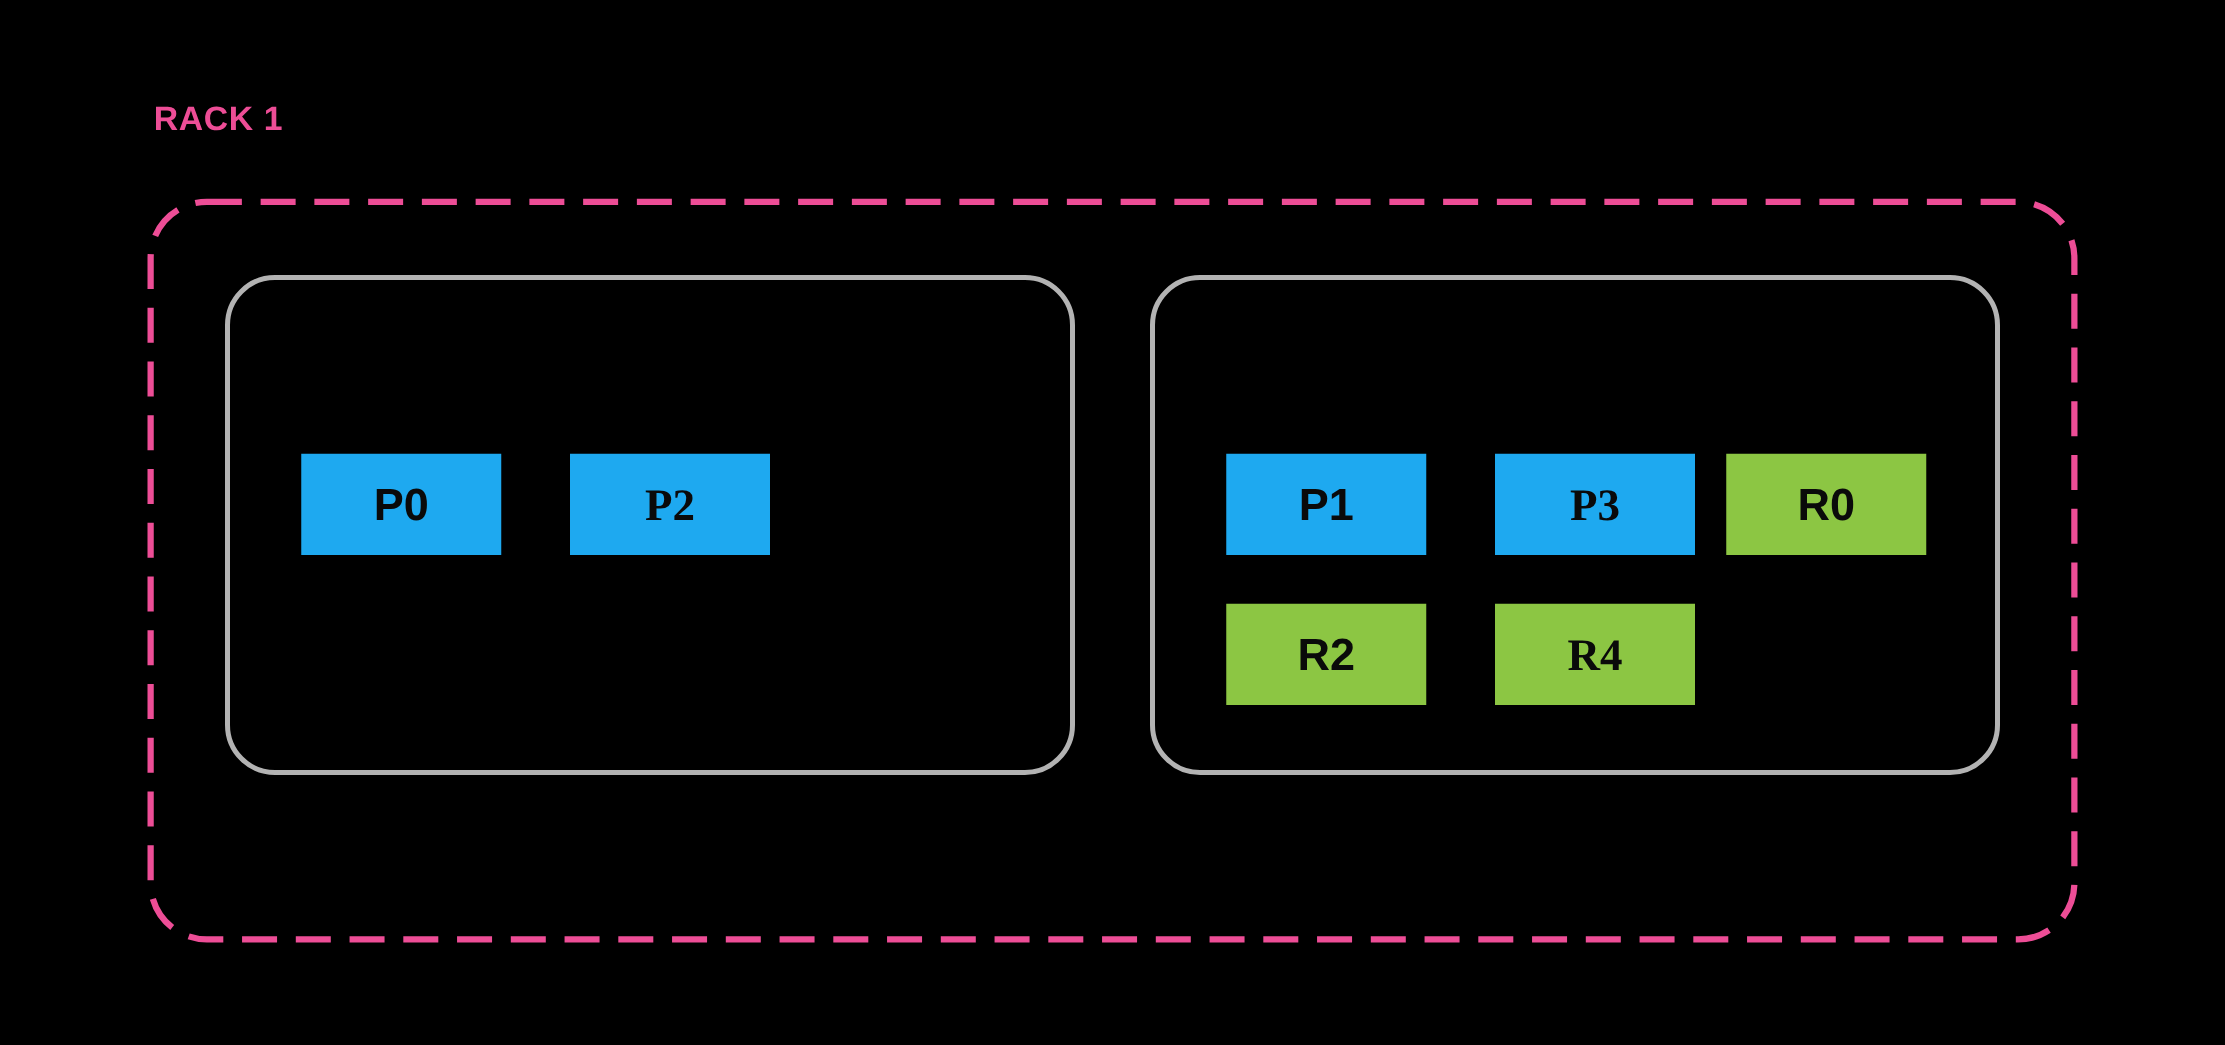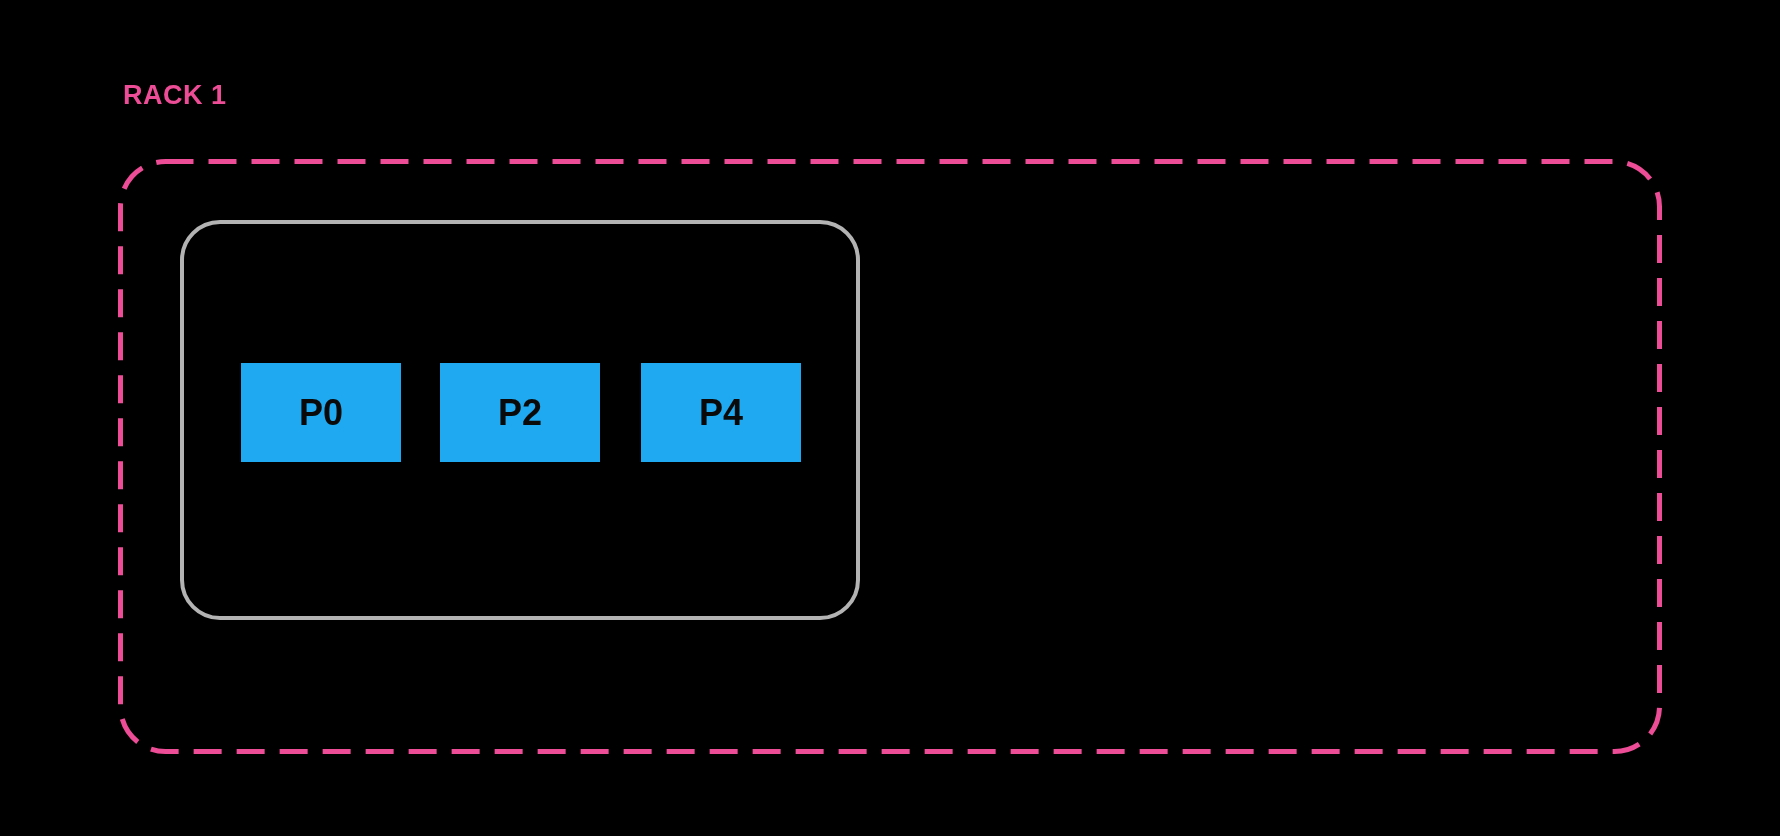--- a/index.html
+++ b/index.html
@@ -47,47 +47,53 @@
     height: 400px;
     border: 4px solid var(--group-border, #b3b3b3);
     border-radius: 40px;
     box-sizing: border-box;
   }
   .group-0 { left: 180px; }
   .group-1 { left: 920px; }
   .block {
     position: absolute;
     width: 160px;
-    height: 99px;
+    height: 81px;
     display: flex;
     align-items: center;
     justify-content: center;
     font-size: 36px;
     font-weight: 700;
     color: var(--block-text, #0a0a0a);
   }
   .block[data-type="primary"] { background: var(--primary-block, #1ea9f0); }
   .block[data-type="replica"] { background: var(--replica-block, #8cc643); }
   .c0 { left: 57px; }
-  .c1 { left: 256px; }
+  .c1 { left: 272px; font-family: Liberation Serif, serif; }
   .c2 { left: 457px; }
   .r0 { top: 139px; }
   .r1 { top: 259px; }
 </style>
 </head>
 <body>
 
 <div class="stage">
 
   <div class="rack-title">RACK 1</div>
 
   <svg class="rack-outline" viewBox="0 0 1548 599" aria-hidden="true">
     <rect x="4.5" y="4.5" width="1539" height="590" rx="45" ry="45"></rect>
   </svg>
 
   <div class="group group-0">
     <div class="block r0 c0" data-type="primary">P0</div>
     <div class="block r0 c1" data-type="primary">P2</div>
-    <div class="block r0 c2" data-type="primary">P4</div>
   </div>
 
+  <div class="group group-1">
+    <div class="block r0 c0" data-type="primary">P1</div>
+    <div class="block r0 c1" data-type="primary">P3</div>
+    <div class="block r0 c2" data-type="replica">R0</div>
+    <div class="block r1 c0" data-type="replica">R2</div>
+    <div class="block r1 c1" data-type="replica">R4</div>
+  </div>
 
 </div>
 
 </body></html>

